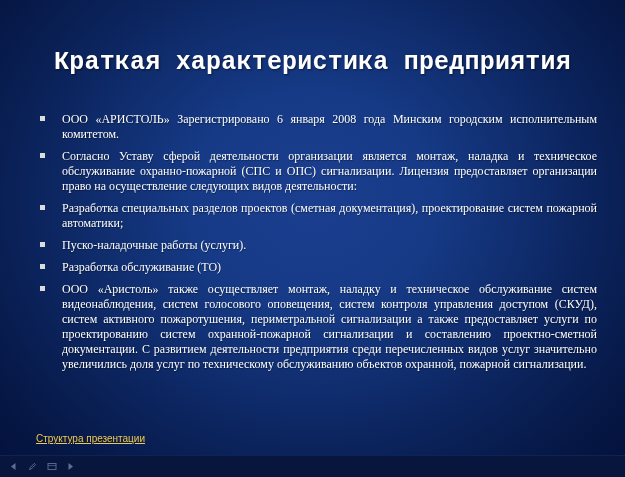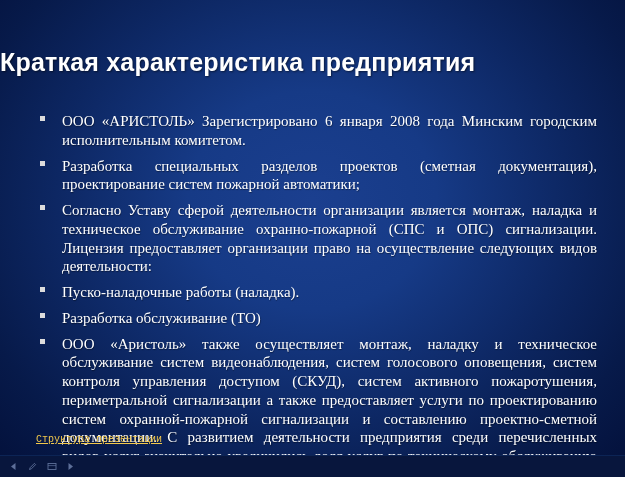--- a/index.html
+++ b/index.html
@@ -18,23 +18,23 @@
     height: 477px;
     box-sizing: border-box;
     background: radial-gradient(ellipse at 50% 42%, #1b3f8f 0%, #163a86 28%, #0d2763 58%, #071a4a 80%, #03103a 100%);
     overflow: hidden;
   }
   .title {
     position: absolute;
     top: 48px;
     left: 0;
     width: 625px;
-    text-align: left;
+    text-align: center;
     color: #ffffff;
-    font-family: Liberation Sans, sans-serif;
+    font-family: Liberation Mono, monospace;
     font-weight: bold;
     font-size: 25px;
     letter-spacing: 0.2px;
     text-shadow: 1px 1px 2px rgba(0,0,0,0.5);
   }
   .body {
     position: absolute;
     top: 112px;
     left: 32px;
     width: 565px;
@@ -43,42 +43,42 @@
     list-style: none;
     margin: 0;
     padding: 0;
   }
   ul.bullets > li {
     position: relative;
     padding-left: 30px;
     margin-bottom: 7px;
     color: #ffffff;
     font-family: "Liberation Serif", serif;
-    font-size: 15px;
+    font-size: 12px;
     line-height: 1.25;
     text-align: justify;
     text-shadow: 0.5px 0.5px 1px rgba(0,0,0,0.45);
   }
   ul.bullets > li .marker {
     position: absolute;
     left: 8px;
     top: 4px;
     width: 5px;
     height: 5px;
     background: #dcdcdc;
     display: block;
   }
   .link-wrap {
     position: absolute;
     left: 36px;
     top: 428px;
   }
   .link {
     color: #f2c84b;
-    font-family: Liberation Mono, monospace;
+    font-family: Liberation Sans, sans-serif;
     font-size: 10px;
     text-decoration: underline;
     cursor: pointer;
   }
   .toolbar {
     position: absolute;
     left: 0;
     bottom: 0;
     width: 625px;
     height: 22px;
@@ -111,32 +111,32 @@
   <div class="title">Краткая характеристика предприятия</div>
 
   <div class="body">
     <ul class="bullets">
       <li>
         <span class="marker"></span>
         <span>ООО «АРИСТОЛЬ» Зарегистрировано 6 января 2008 года Минским городским исполнительным комитетом.</span>
       </li>
       <li>
         <span class="marker"></span>
-        <span>Разработка специальных разделов проектов (сметная документация), проектирование систем пожарной автоматики;</span>
+        <span>Согласно Уставу сферой деятельности организации является монтаж, наладка и техническое обслуживание охранно-пожарной (СПС и ОПС) сигнализации. Лицензия предоставляет организации право на осуществление следующих видов деятельности:</span>
       </li>
       <li>
         <span class="marker"></span>
-        <span>Согласно Уставу сферой деятельности организации является монтаж, наладка и техническое обслуживание охранно-пожарной (СПС и ОПС) сигнализации. Лицензия предоставляет организации право на осуществление следующих видов деятельности:</span>
+        <span>Разработка специальных разделов проектов (сметная документация), проектирование систем пожарной автоматики;</span>
       </li>
       <li>
         <span class="marker"></span>
       </li>
       <li>
         <span class="marker"></span>
-        <span>Пуско-наладочные работы (наладка).</span>
+        <span>Пуско-наладочные работы (услуги).</span>
       </li>
       <li>
         <span class="marker"></span>
         <span>Разработка обслуживание (ТО)</span>
       </li>
       <li>
         <span class="marker"></span>
         <span>ООО «Аристоль» также осуществляет монтаж, наладку и техническое обслуживание систем видеонаблюдения, систем голосового оповещения, систем контроля управления доступом (СКУД), систем активного пожаротушения, периметральной сигнализации а также предоставляет услуги по проектированию систем охранной-пожарной сигнализации и составлению проектно-сметной документации. С развитием деятельности предприятия среди перечисленных видов услуг значительно увеличились доля услуг по техническому обслуживанию объектов охранной, пожарной сигнализации.</span>
       </li>
     </ul>

